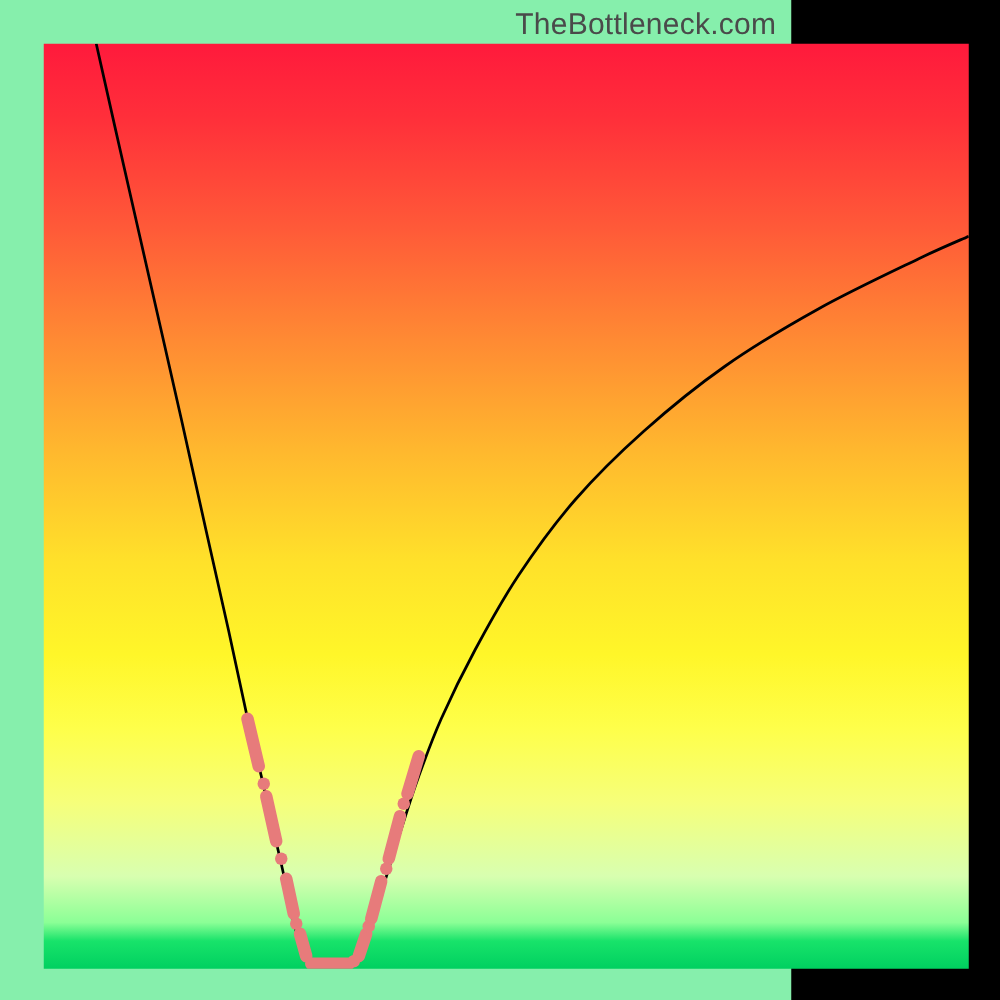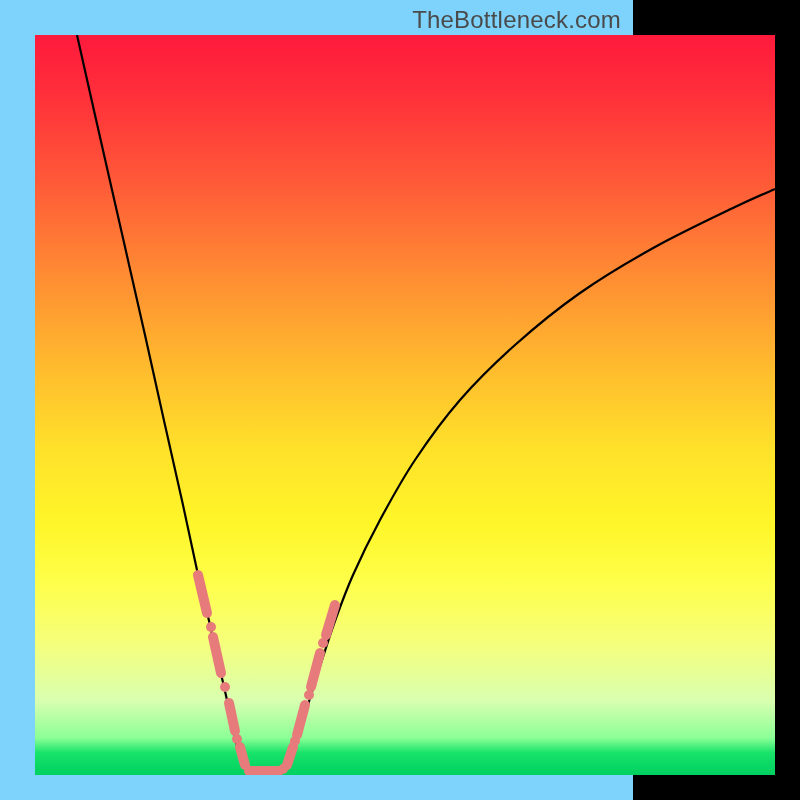--- a/index.html
+++ b/index.html
@@ -10,21 +10,21 @@
     overflow: hidden;
     background: #000;
     font-family: Arial, Helvetica, sans-serif;
   }
   .frame {
     position: absolute;
     left: 0;
     top: 0;
     width: 633px;
     height: 800px;
-    background: #7dd3fc;
+    background: #86efac;
   }
   .plot-area {
     position: absolute;
     left: 35px;
     top: 35px;
     width: 740px;
     height: 740px;
     
     background: linear-gradient(
       to bottom,

